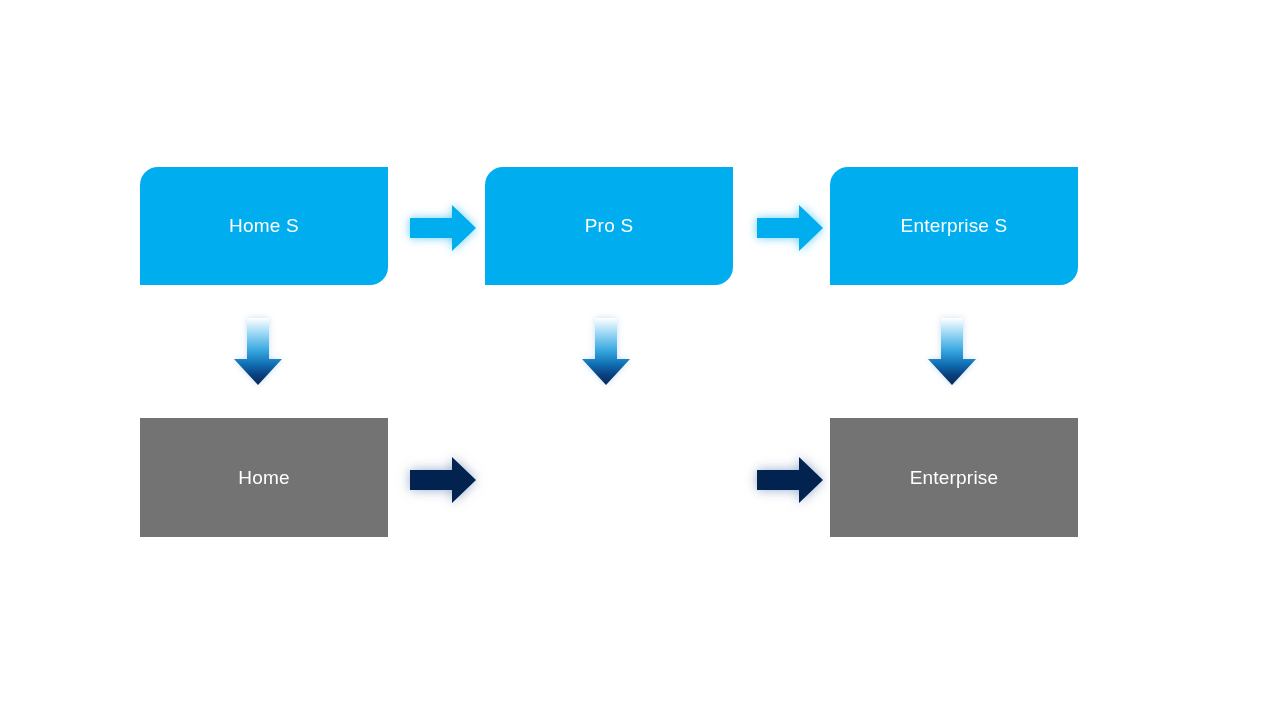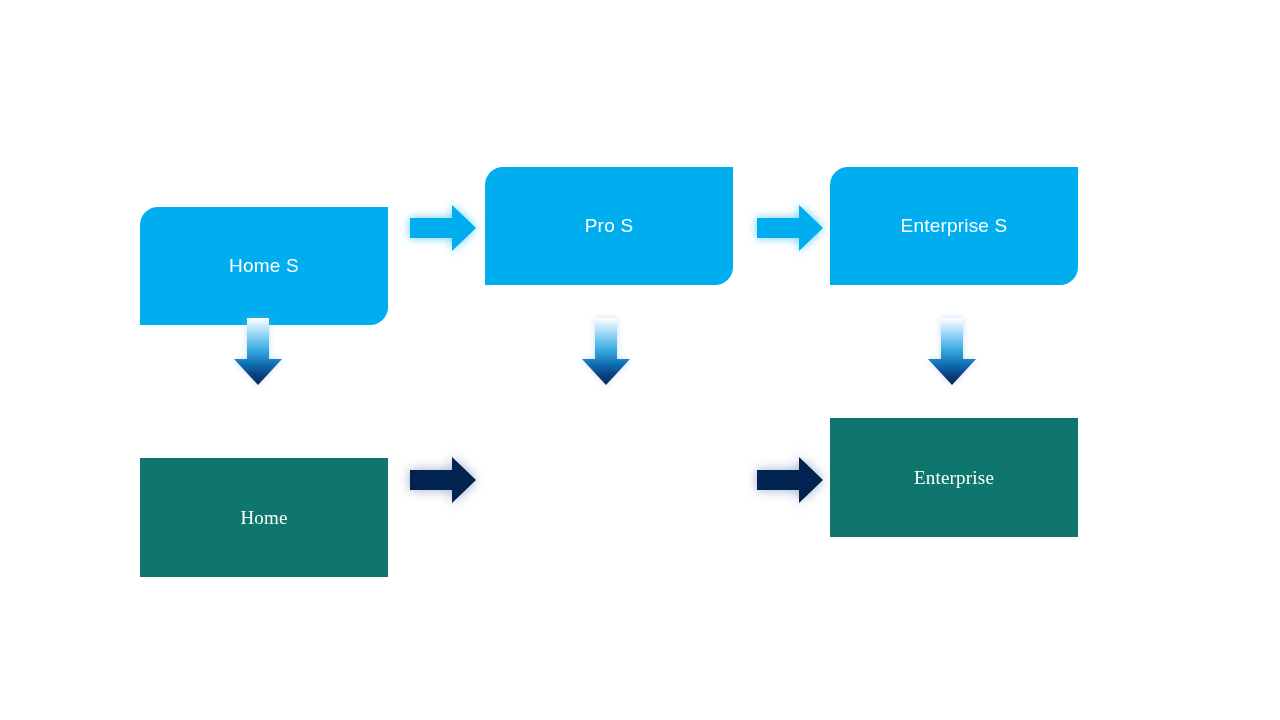--- a/index.html
+++ b/index.html
@@ -24,25 +24,24 @@
   }
   .node-top {
     top: 167px;
     height: 118px;
     background: #00AEEF;
     border-radius: 18px 0 18px 0;
   }
   .node-bottom {
     top: 418px;
     height: 119px;
-    background: #0f766e;
+    background: #737373;
     border-radius: 0;
-    font-family: Liberation Serif, serif;
   }
-  .col-1 { left: 140px; margin-top: 40px; }
+  .col-1 { left: 140px; }
   .col-2 { left: 485px; }
   .col-3 { left: 830px; }
   .node-label {
     color: #ffffff;
     font-size: 19px;
     font-weight: 400;
     letter-spacing: 0.2px;
     text-align: center;
     white-space: nowrap;
   }

